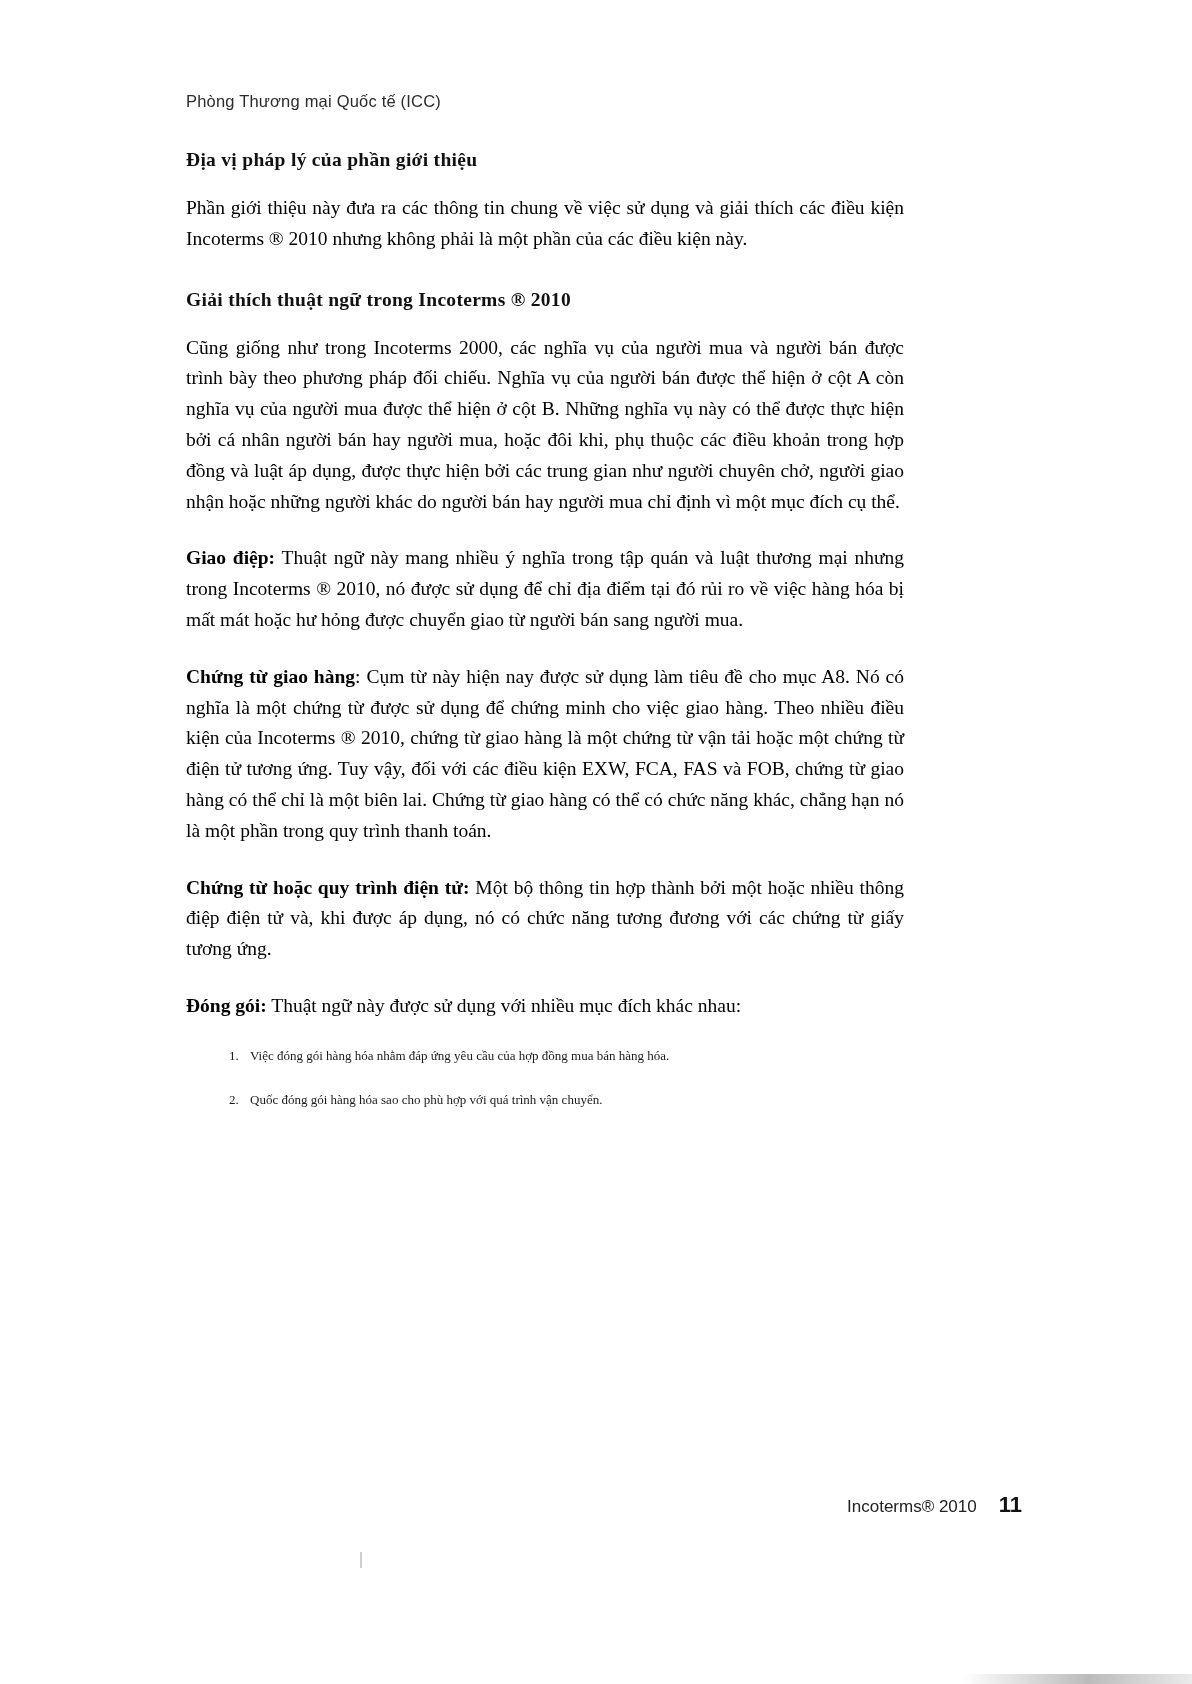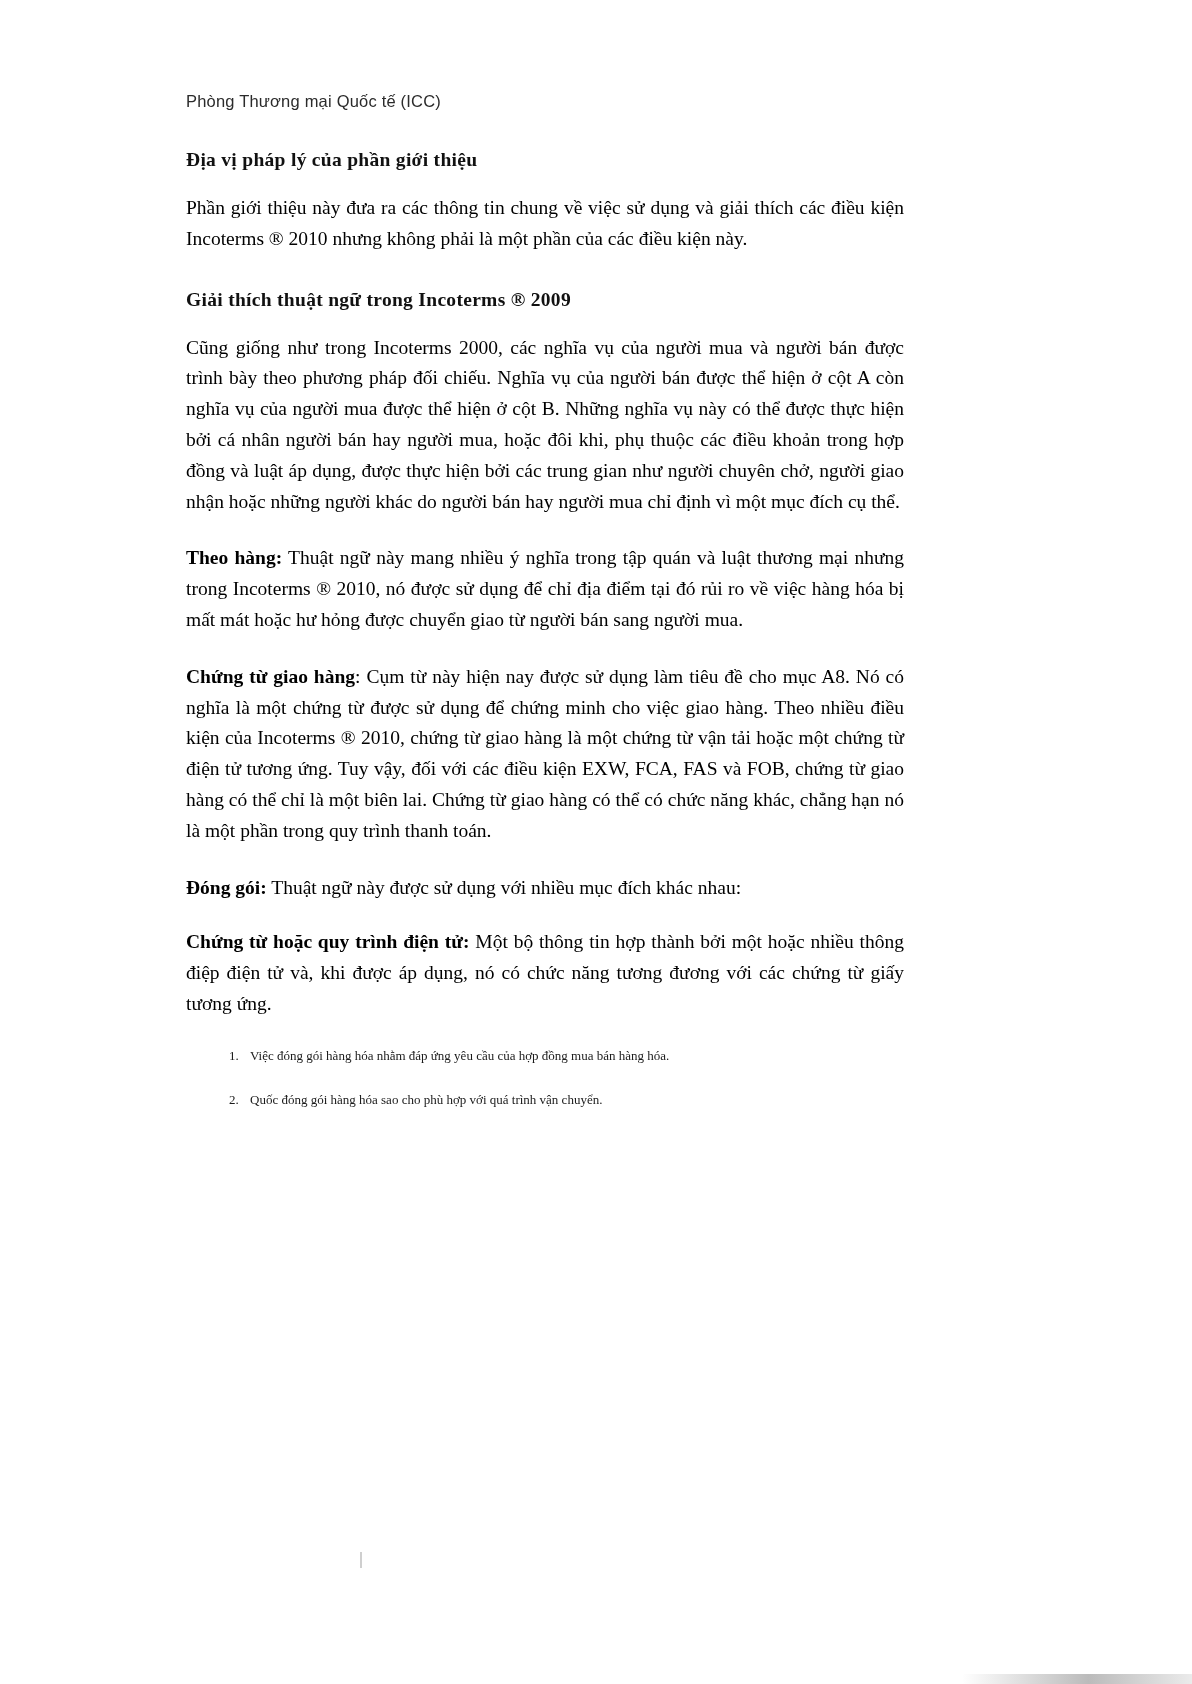--- a/index.html
+++ b/index.html
@@ -109,39 +109,43 @@
 <div class="page">
 
   <div class="content">
 
     <div class="running-head">Phòng Thương mại Quốc tế (ICC)</div>
 
     <h2 class="heading">Địa vị pháp lý của phần giới thiệu</h2>
 
     <p class="body">Phần giới thiệu này đưa ra các thông tin chung về việc sử dụng và giải thích các điều kiện Incoterms ® 2010 nhưng không phải là một phần của các điều kiện này.</p>
 
-    <h2 class="heading second">Giải thích thuật ngữ trong Incoterms ® 2009</h2>
+    <h2 class="heading second">Giải thích thuật ngữ trong Incoterms ® 2010</h2>
 
     <p class="body">Cũng giống như trong Incoterms 2000, các nghĩa vụ của người mua và người bán được trình bày theo phương pháp đối chiếu. Nghĩa vụ của người bán được thể hiện ở cột A còn nghĩa vụ của người mua được thể hiện ở cột B. Những nghĩa vụ này có thể được thực hiện bởi cá nhân người bán hay người mua, hoặc đôi khi, phụ thuộc các điều khoản trong hợp đồng và luật áp dụng, được thực hiện bởi các trung gian như người chuyên chở, người giao nhận hoặc những người khác do người bán hay người mua chỉ định vì một mục đích cụ thể.</p>
 
 
 
 
-    <p class="body"><span class="term">Theo hàng:</span><span> </span><span>Thuật ngữ này mang nhiều ý nghĩa trong tập quán và luật thương mại nhưng trong Incoterms ® 2010, nó được sử dụng để chỉ địa điểm tại đó rủi ro về việc hàng hóa bị mất mát hoặc hư hỏng được chuyển giao từ người bán sang người mua.</span></p>
+    <p class="body"><span class="term">Giao điệp:</span><span> </span><span>Thuật ngữ này mang nhiều ý nghĩa trong tập quán và luật thương mại nhưng trong Incoterms ® 2010, nó được sử dụng để chỉ địa điểm tại đó rủi ro về việc hàng hóa bị mất mát hoặc hư hỏng được chuyển giao từ người bán sang người mua.</span></p>
 
     <p class="body"><span class="term">Chứng từ giao hàng</span><span>: </span><span>Cụm từ này hiện nay được sử dụng làm tiêu đề cho mục A8. Nó có nghĩa là một chứng từ được sử dụng để chứng minh cho việc giao hàng. Theo nhiều điều kiện của Incoterms ® 2010, chứng từ giao hàng là một chứng từ vận tải hoặc một chứng từ điện tử tương ứng. Tuy vậy, đối với các điều kiện EXW, FCA, FAS và FOB, chứng từ giao hàng có thể chỉ là một biên lai. Chứng từ giao hàng có thể có chức năng khác, chẳng hạn nó là một phần trong quy trình thanh toán.</span></p>
 
+    <p class="body"><span class="term">Chứng từ hoặc quy trình điện tử:</span><span> </span><span>Một bộ thông tin hợp thành bởi một hoặc nhiều thông điệp điện tử và, khi được áp dụng, nó có chức năng tương đương với các chứng từ giấy tương ứng.</span></p>
+
     <p class="body tight"><span class="term">Đóng gói:</span><span> </span><span>Thuật ngữ này được sử dụng với nhiều mục đích khác nhau:</span></p>
-
-    <p class="body"><span class="term">Chứng từ hoặc quy trình điện tử:</span><span> </span><span>Một bộ thông tin hợp thành bởi một hoặc nhiều thông điệp điện tử và, khi được áp dụng, nó có chức năng tương đương với các chứng từ giấy tương ứng.</span></p>
 
     <ol class="packlist">
       <li>Việc đóng gói hàng hóa nhằm đáp ứng yêu cầu của hợp đồng mua bán hàng hóa.</li>
       <li>Quốc đóng gói hàng hóa sao cho phù hợp với quá trình vận chuyển.</li>
     </ol>
 
   </div>
 
+  <div class="footer">
+    <span class="footer-label">Incoterms® 2010</span>
+    <span class="footer-page">11</span>
+  </div>
 
   <div class="spine-mark"></div>
   <div class="edge-mark"></div>
 
 </div>
 
 </body></html>

